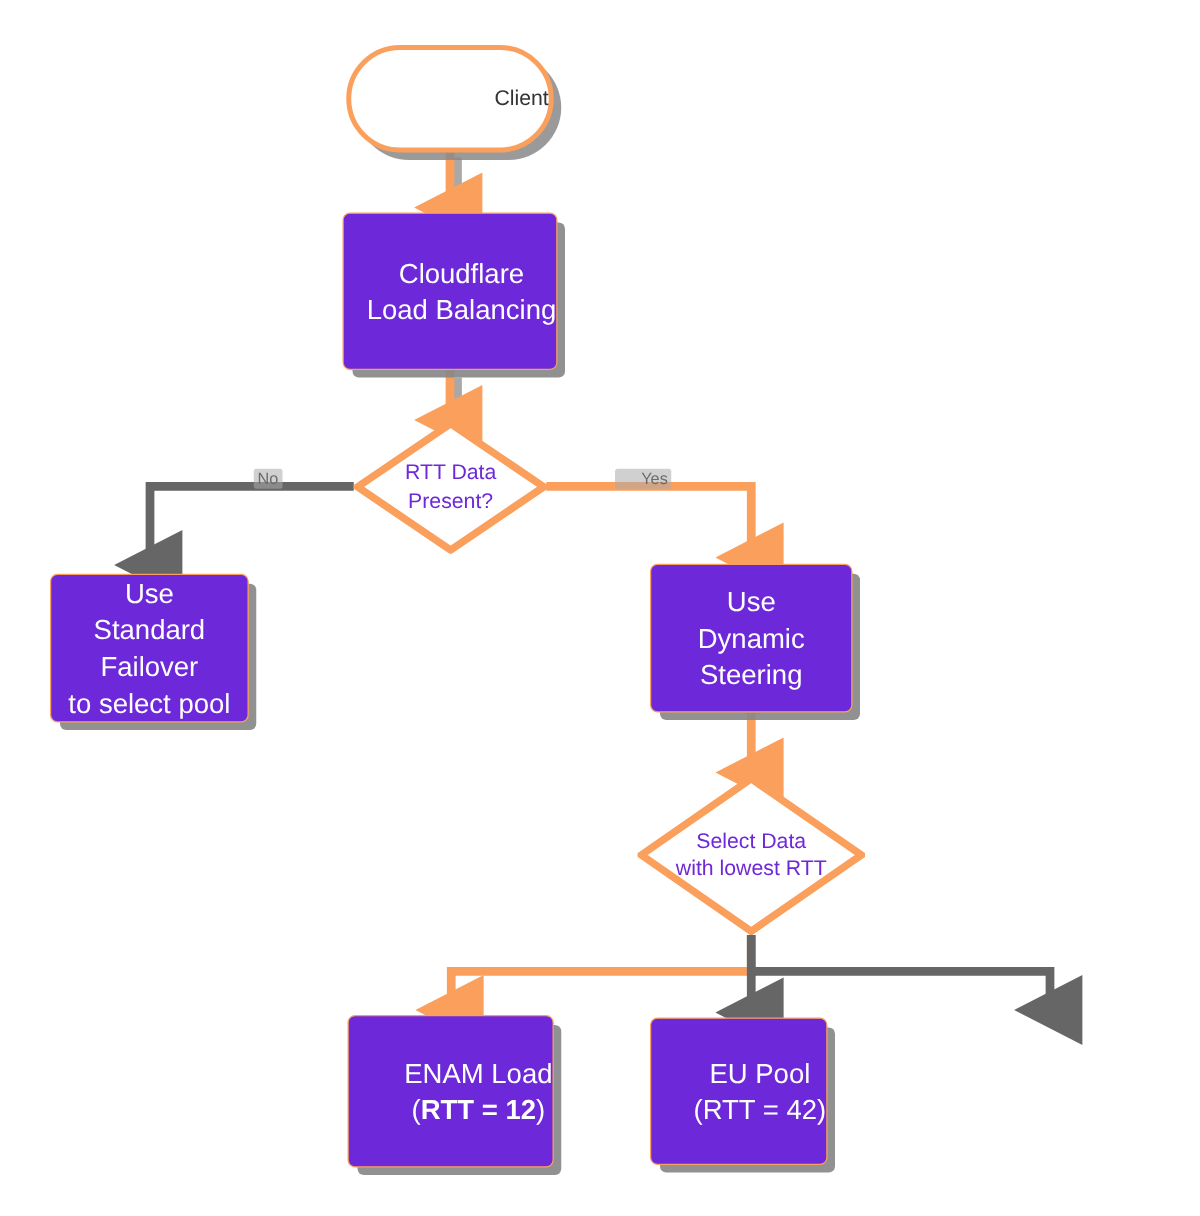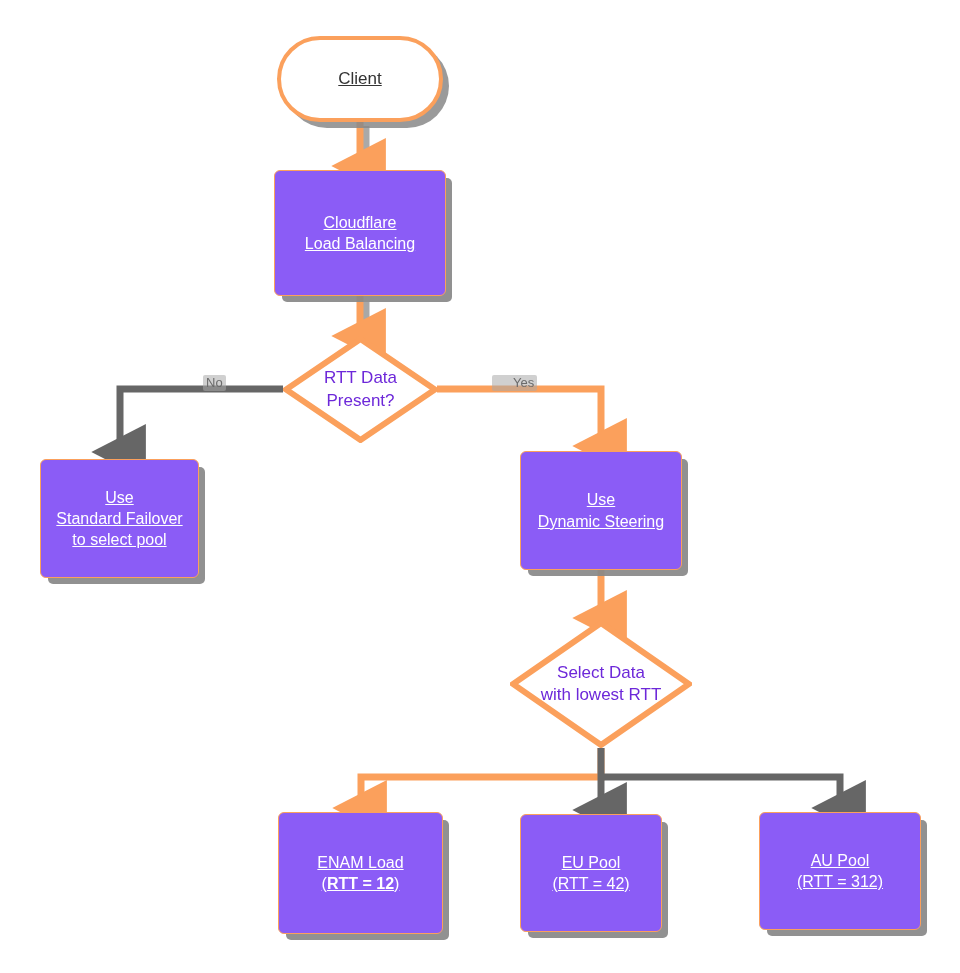--- a/index.html
+++ b/index.html
@@ -20,32 +20,31 @@
     left: 0;
     top: 0;
     width: 960px;
     height: 973px;
   }
   .node {
     position: absolute;
     box-sizing: border-box;
     display: flex;
     align-items: center;
-    justify-content: center;
+    justify-content: flex-end;
     text-align: center;
     line-height: 1.32;
     z-index: 3;
-    text-decoration: underline;
   }
   .node-box {
-    background: #8b5cf6;
+    background: #6d28d9;
     border: 1px solid #fba05c;
     border-radius: 6px;
     color: #ffffff;
-    font-size: 16px;
+    font-size: 22px;
     box-shadow: 7px 7px 0 -1px rgba(136,136,136,0.92);
   }
   .node-stadium {
     background: #ffffff;
     border: 4px solid #fba05c;
     border-radius: 50px;
     color: #333333;
     font-size: 17px;
     box-shadow: 7px 7px 0 -1px rgba(136,136,136,0.85);
   }
@@ -193,20 +192,14 @@
     </div>
   </div>
 
   <div class="node node-box" style="left:520px; top:814px; width:142px; height:118px;">
     <div>
       <span>EU Pool</span>
       <span class="line2">(RTT = 42)</span>
     </div>
   </div>
 
-  <div class="node node-box" style="left:759px; top:812px; width:162px; height:118px;">
-    <div>
-      <span>AU Pool</span>
-      <span class="line2">(RTT = 312)</span>
-    </div>
-  </div>
 
 </div>
 
 </body></html>

